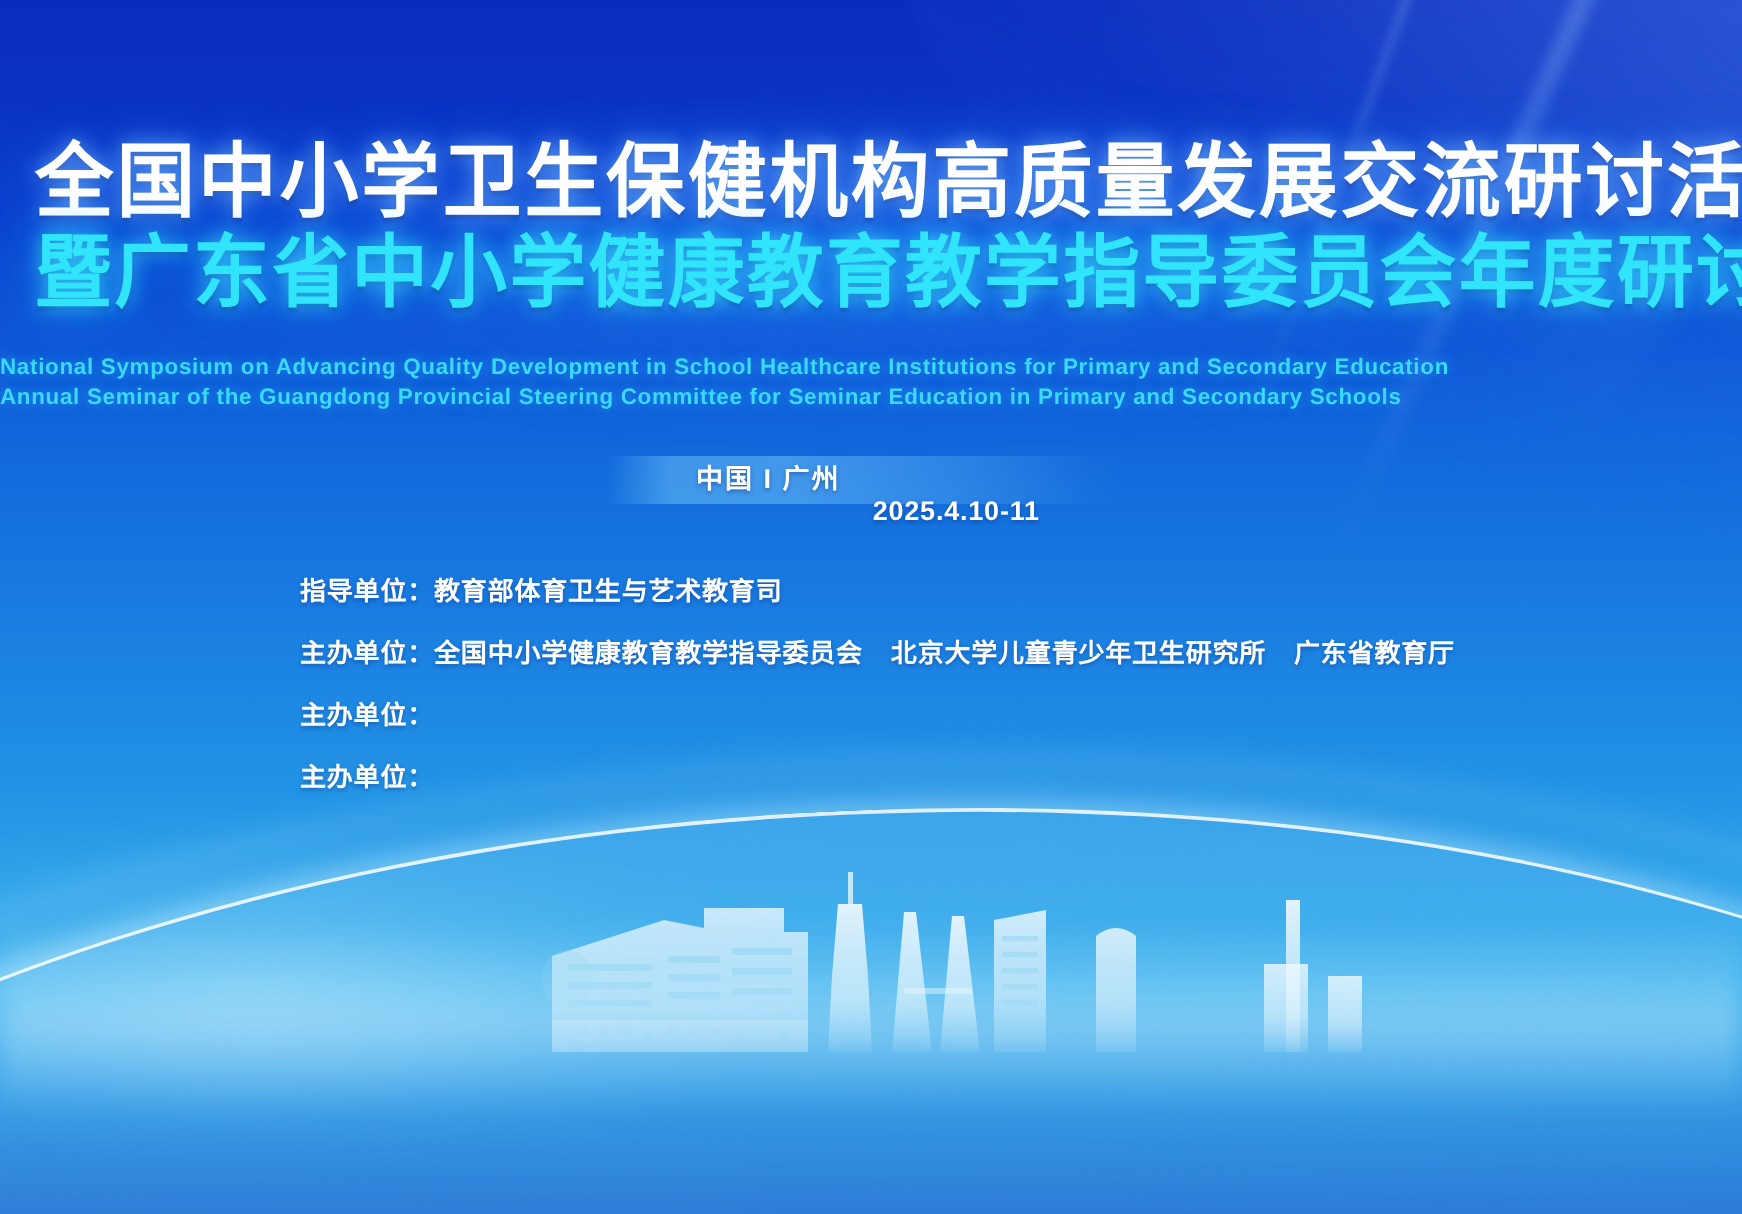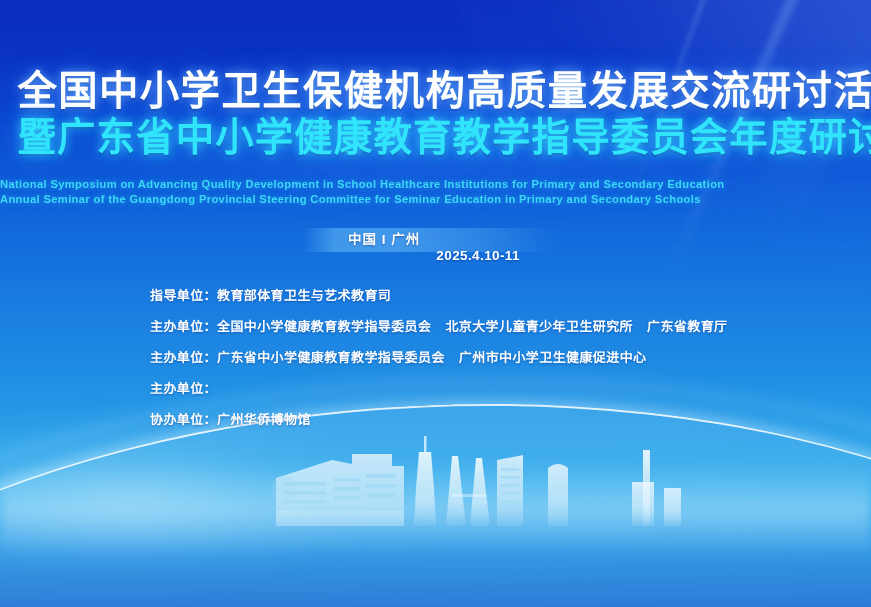--- a/index.html
+++ b/index.html
@@ -342,24 +342,19 @@
       <div class="org-row">
         <span class="org-label">指导单位：</span>
         <span class="org-values"><span class="org-item">教育部体育卫生与艺术教育司</span></span>
       </div>
       <div class="org-row">
         <span class="org-label">主办单位：</span>
         <span class="org-values"><span class="org-item">全国中小学健康教育教学指导委员会</span><span class="org-item">北京大学儿童青少年卫生研究所</span><span class="org-item">广东省教育厅</span></span>
       </div>
       <div class="org-row">
         <span class="org-label">主办单位：</span>
-        <span class="org-values"><span class="org-item">广东省中小学健康教育教学指导委员会</span><span class="org-item">广州市中小学卫生健康促进中心</span></span>
       </div>
       <div class="org-row">
         <span class="org-label">主办单位：</span>
       </div>
-      <div class="org-row">
-        <span class="org-label">协办单位：</span>
-        <span class="org-values"><span class="org-item">广州华侨博物馆</span></span>
-      </div>
     </div>
 
 </div>
 
 </body></html>

